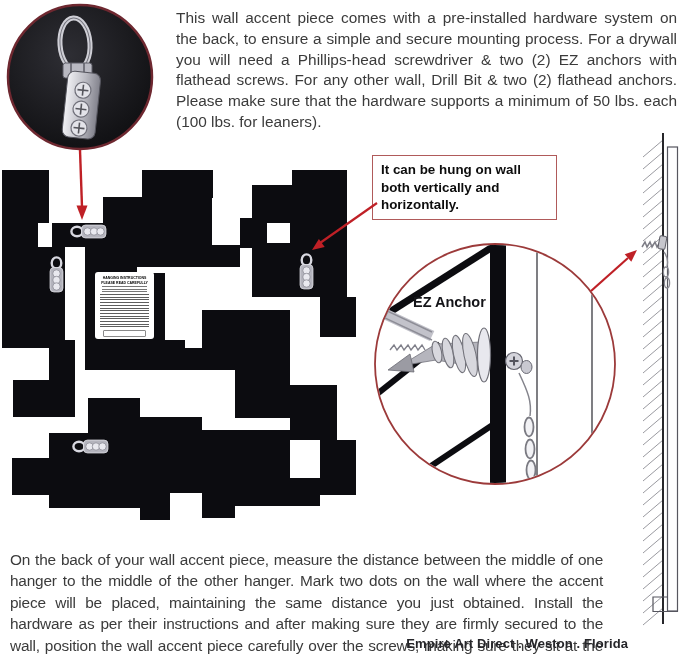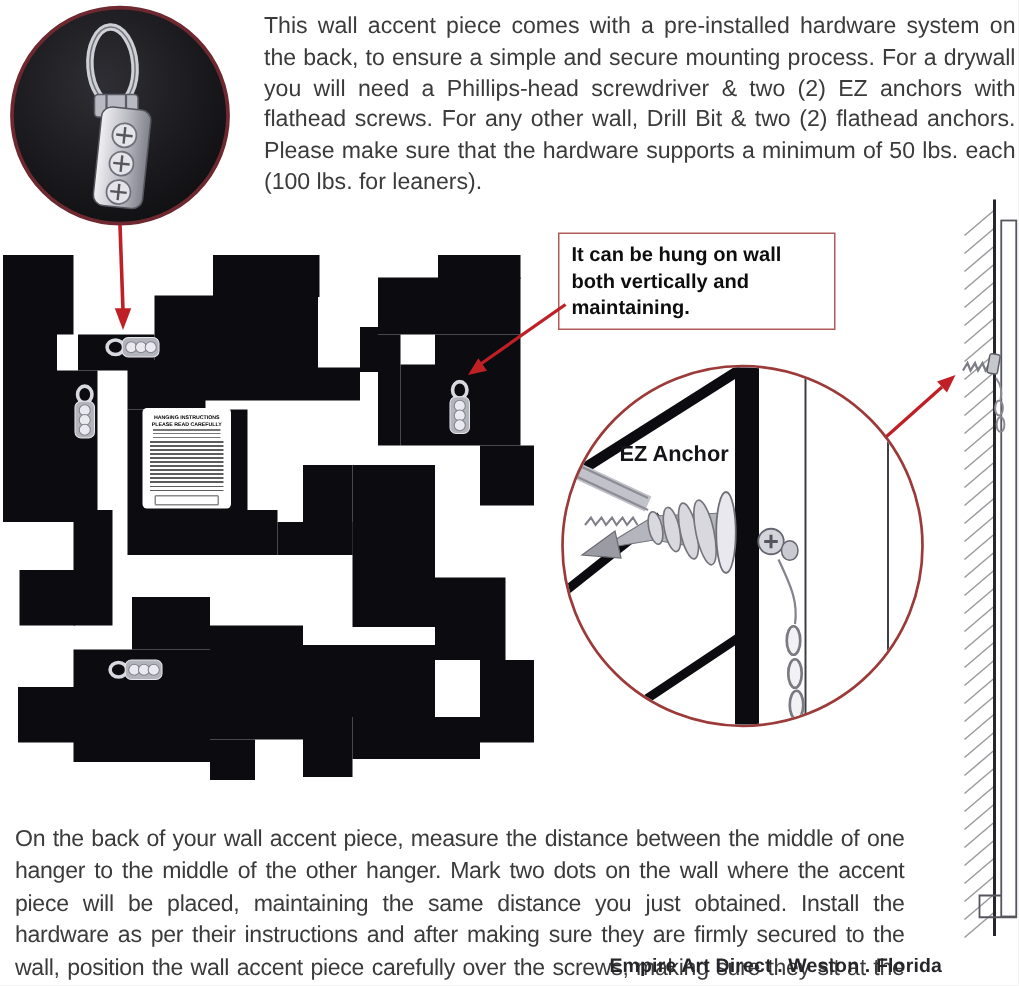--- a/index.html
+++ b/index.html
@@ -106,21 +106,21 @@
       <div class="hanger" style="left: 72px; top: 436px;"><svg width="40" height="20" viewBox="0 0 40 20">
     <ellipse cx="7" cy="10.5" rx="5.6" ry="4.8" fill="none" stroke="#d8d8e0" stroke-width="2.4"></ellipse>
     <rect x="11.5" y="4" width="24.5" height="13" rx="4" fill="#b4b4bd" stroke="#e6e6ec" stroke-width="0.7"></rect>
     <circle cx="17.5" cy="10.5" r="3.7" fill="#e9e9ef" stroke="#82828c" stroke-width="0.7"></circle>
     <circle cx="24" cy="10.5" r="3.7" fill="#e9e9ef" stroke="#82828c" stroke-width="0.7"></circle>
     <circle cx="30.5" cy="10.5" r="3.7" fill="#e9e9ef" stroke="#82828c" stroke-width="0.7"></circle>
         </svg></div>
     </div>
 
   <div class="intro">This wall accent piece comes with a pre-installed hardware system on the back, to ensure a simple and secure mounting process.  For a drywall you will need a Phillips-head screwdriver &amp; two (2) EZ anchors with flathead screws. For any other wall, Drill Bit &amp; two (2) flathead anchors.  Please make sure that the hardware supports a minimum of 50 lbs. each (100 lbs. for leaners).</div>
-  <div class="callout">It can be hung on wall both vertically and maintaining.</div>
+  <div class="callout">It can be hung on wall both vertically and horizontally.</div>
   <div class="instructions">On the back of your wall accent piece, measure the distance between the middle of one hanger to the middle of the other hanger. Mark two dots on the wall where the accent piece will be placed, maintaining the same distance you just obtained. Install the hardware as per their instructions and after making sure they are firmly secured to the wall, position the wall accent piece carefully over the screws, making sure they sit at the same depth on both sides.</div>
   <div class="attribution">Empire Art Direct  . Weston . Florida</div>
 
   <svg id="gfx" width="679" height="657" viewBox="0 0 679 657">
     <defs>
       <clipPath id="ezclip">
           <circle cx="495" cy="364" r="119"></circle>
         </clipPath>
       <radialGradient id="insetBg" cx="0.42" cy="0.35" r="0.95">
         <stop offset="0%" stop-color="#2e2e34"></stop>

